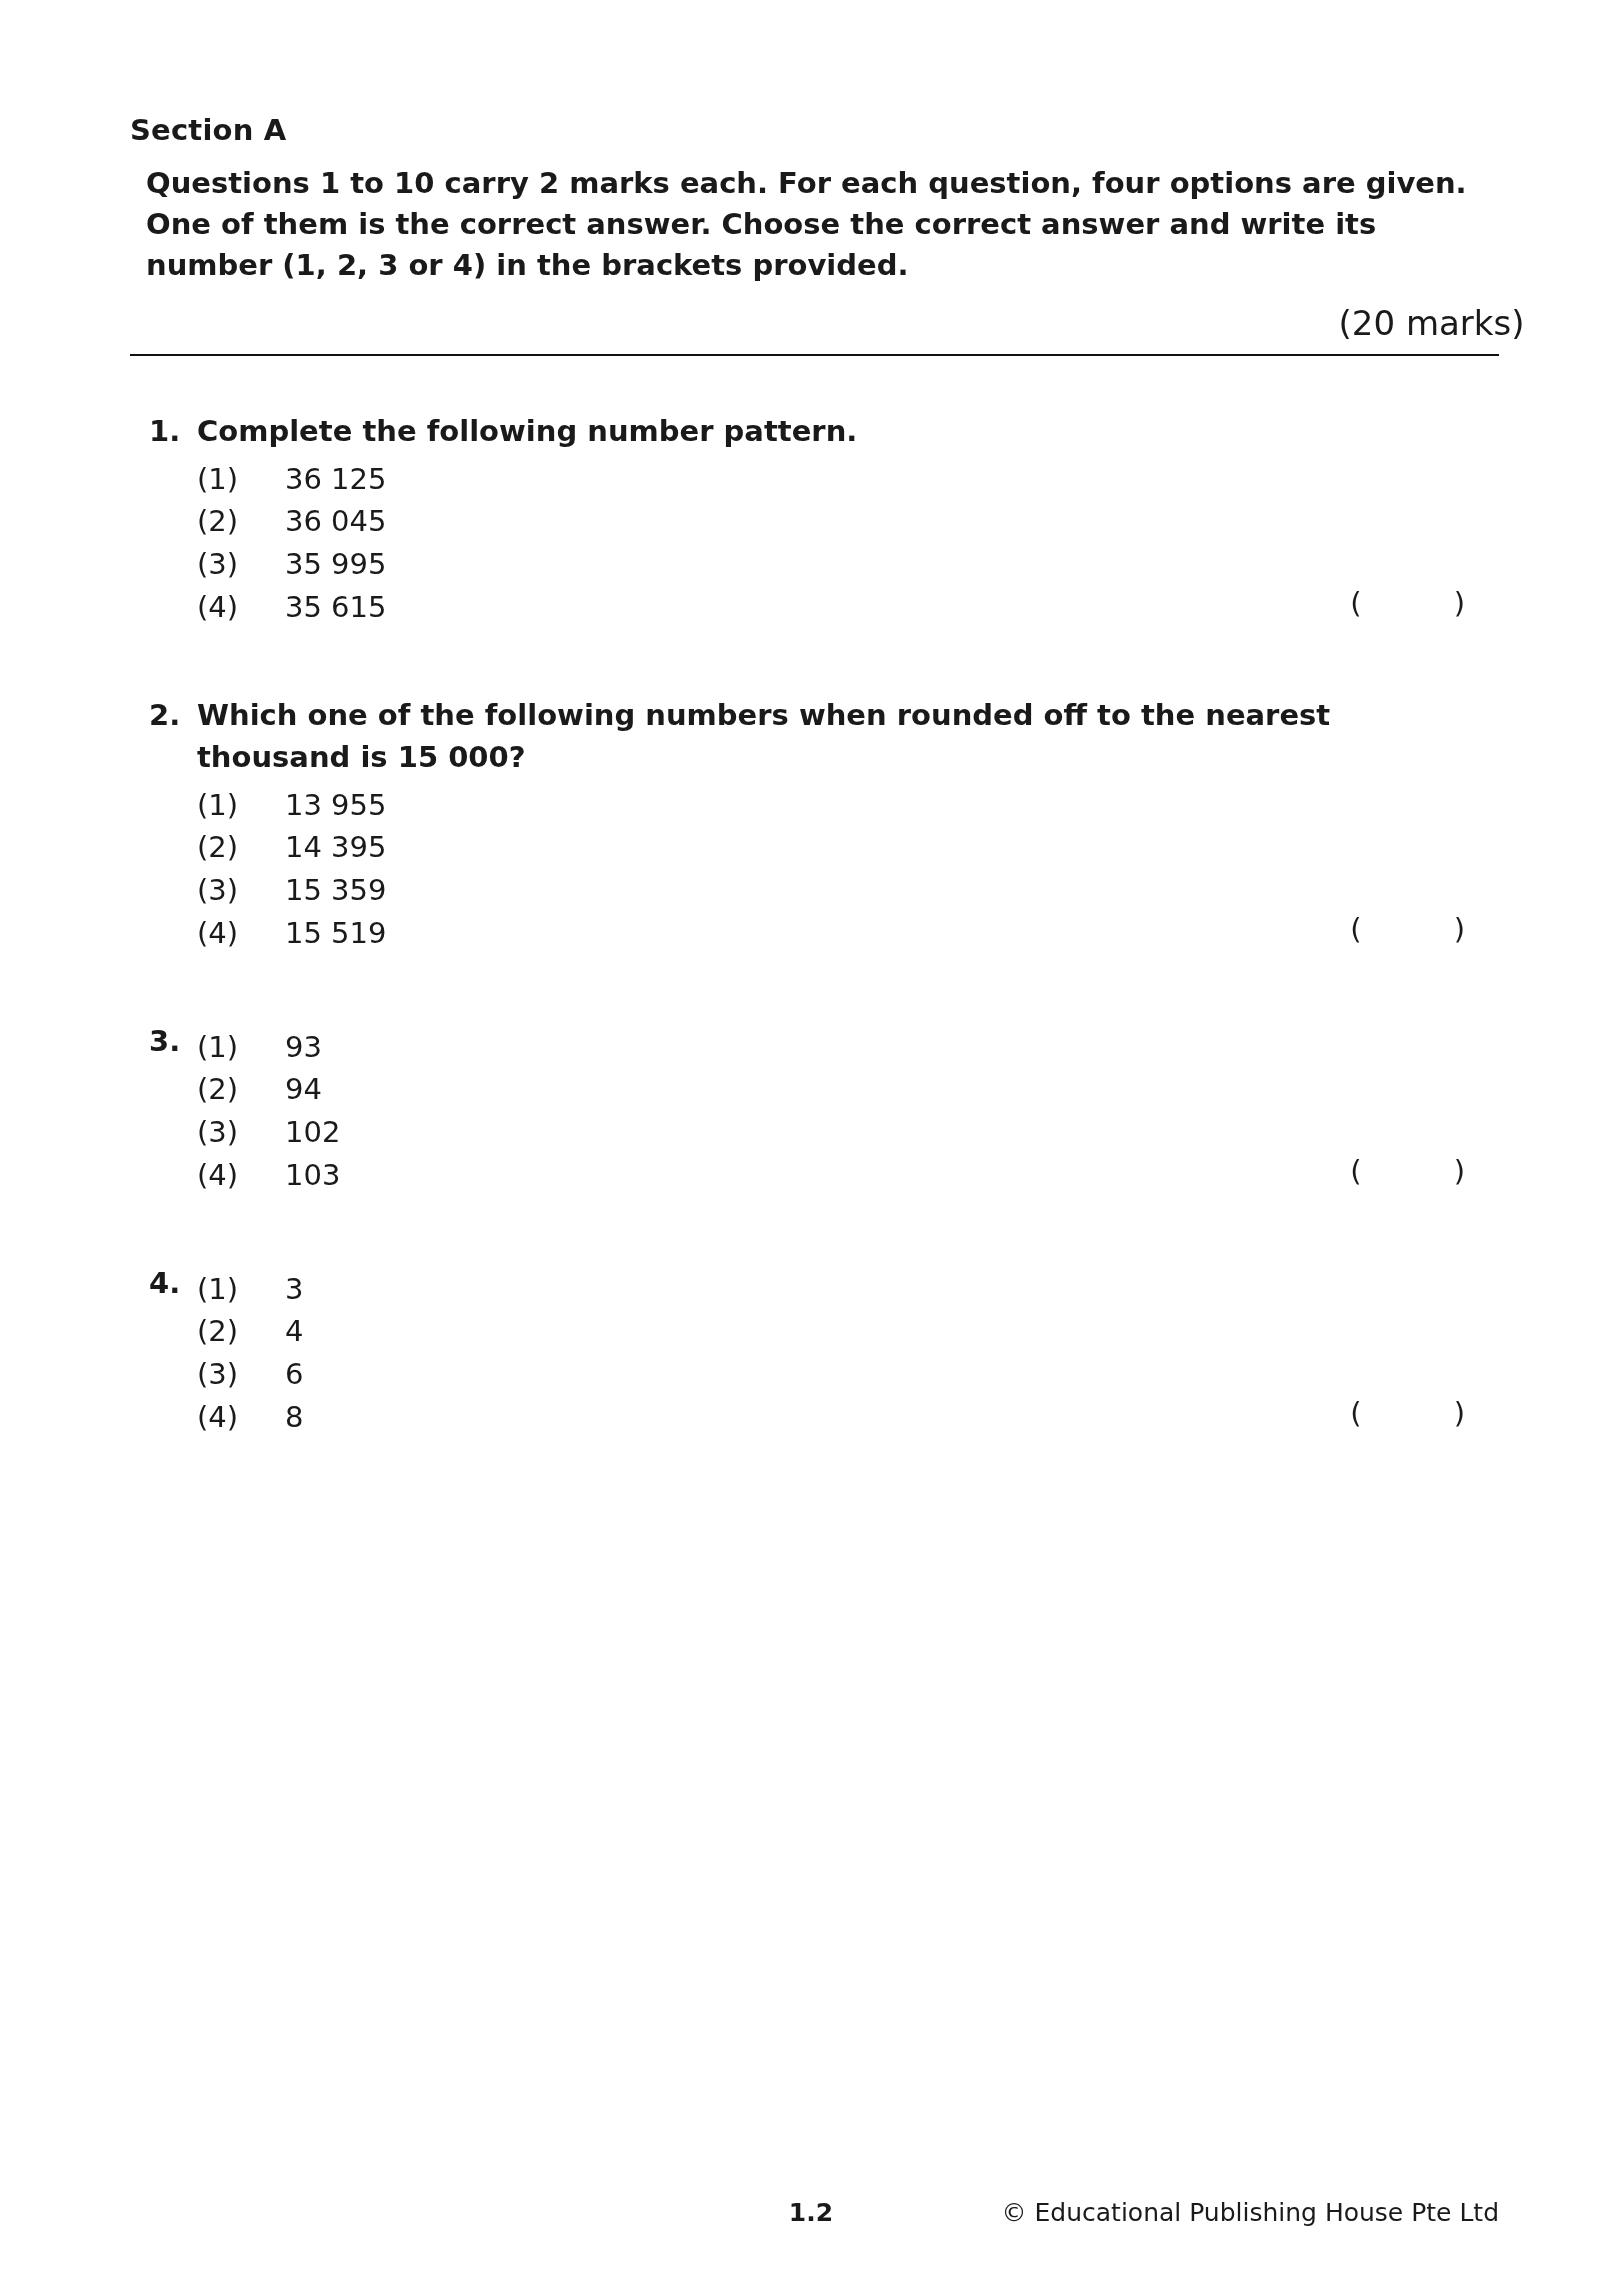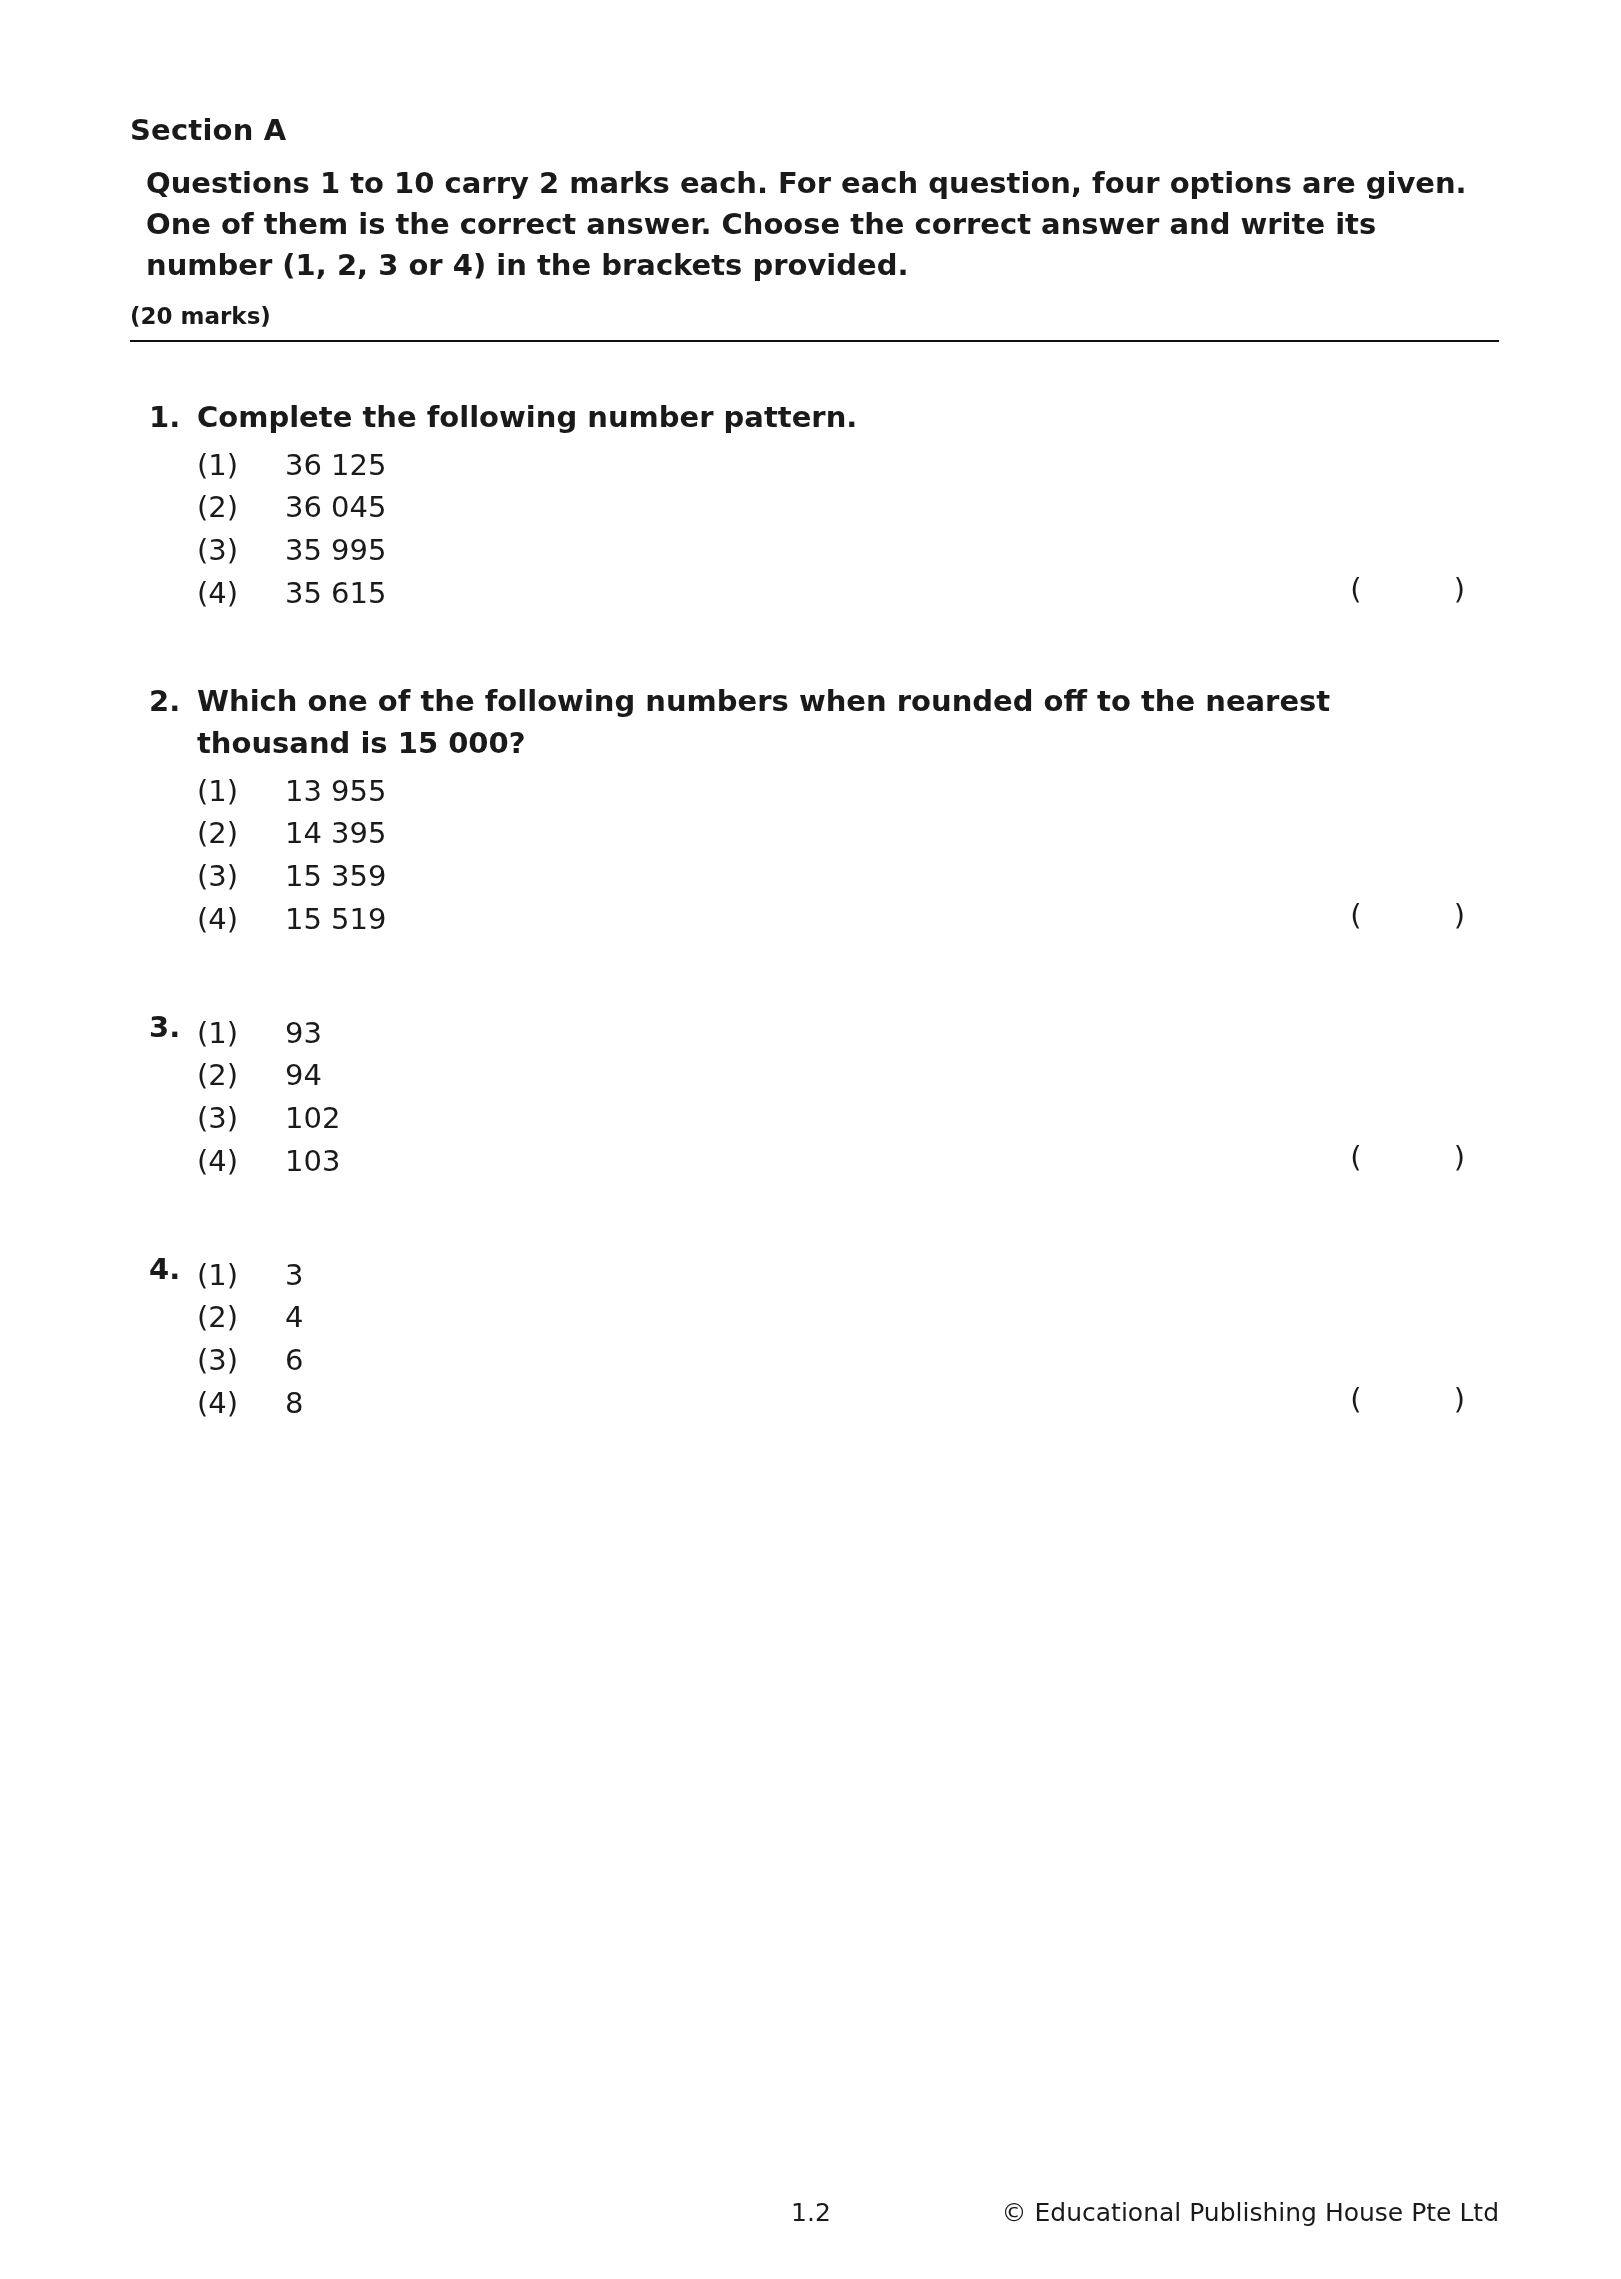--- a/index.html
+++ b/index.html
@@ -30,22 +30,23 @@
     margin: 0 0 7.7px 0;
   }
   .instructions {
     font-size: 29px;
     font-weight: bold;
     line-height: 1.42;
     margin: 16px;
     max-width: 1364px;
   }
   .marks-line {
-    font-size: 23px;
-    font-weight: bold;
+    text-align: right;
+    font-size: 34px;
+    font-weight: normal;
     margin-top: 13.4px;
     padding-right: 11.5px;
   }
   .rule {
     border: none;
     border-top: 2.9px solid #111111;
     margin: 11.5px 0 0 0;
     width: 1369px;
   }
   .questions {
@@ -124,21 +125,21 @@
     width: 1622px;
     display: flex;
     align-items: baseline;
   }
   .footer-page {
     position: absolute;
     left: 0;
     width: 1622px;
     text-align: center;
     font-size: 25px;
-    font-weight: normal;
+    font-weight: bold;
   }
   .footer-copy {
     position: absolute;
     right: 123px;
     font-size: 25px;
   }
 </style>
 </head>
 <body>
 

